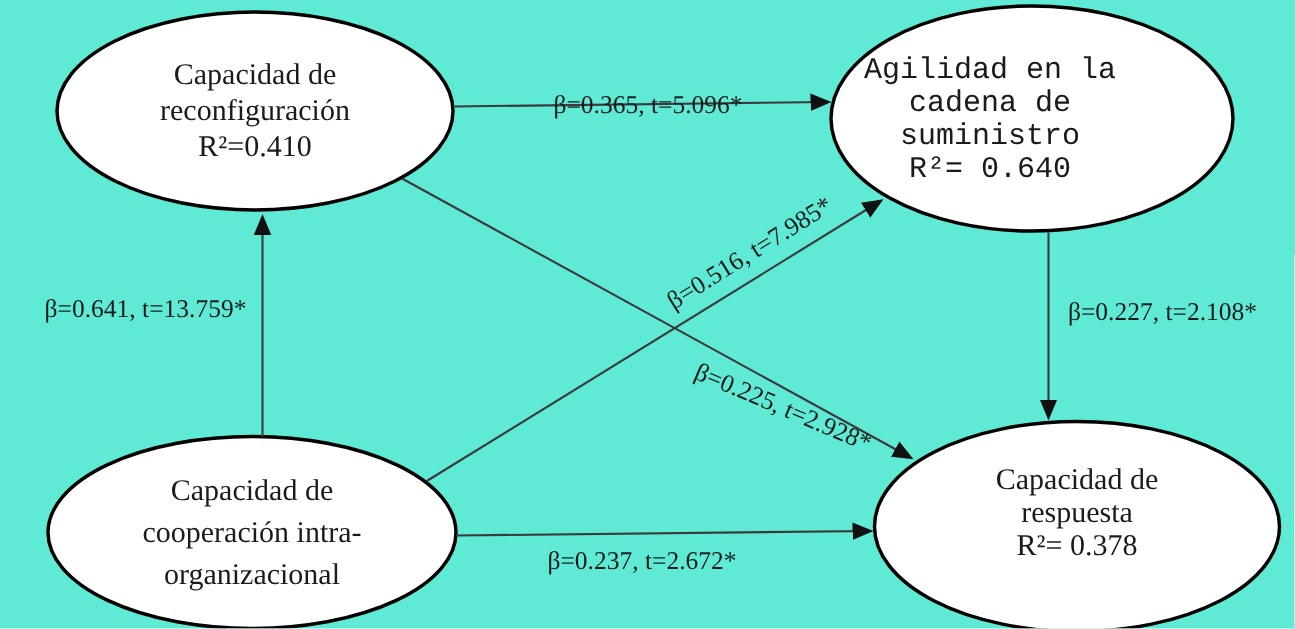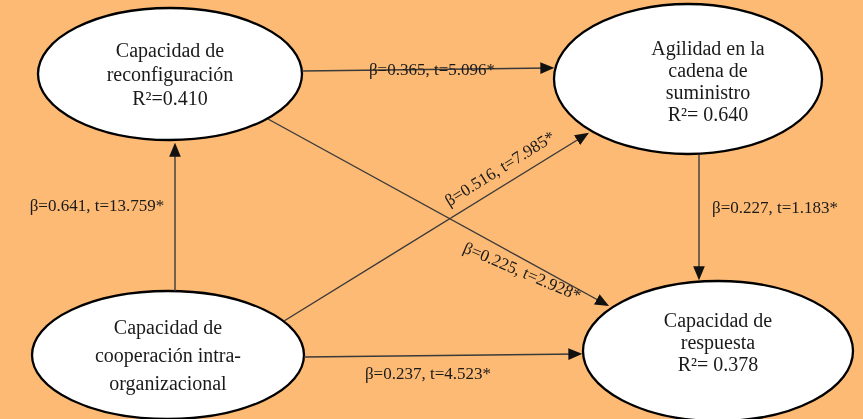--- a/index.html
+++ b/index.html
@@ -1,39 +1,39 @@
 <!DOCTYPE html>
 <html><head>
 <meta charset="utf-8">
 <style>
   html, body { margin: 0; padding: 0; background: #ffffff; }
   .canvas {
     position: relative;
     width: 863px;
     height: 419px;
-    background: #fdba74;
+    background: #5eead4;
     overflow: hidden;
     font-family: "Liberation Serif", serif;
     color: #1a1a1a;
   }
   .graphics { position: absolute; left: 0; top: 0; }
   .node-label {
     position: absolute;
     text-align: center;
     white-space: pre-line;
     font-size: 20px;
   }
   .edge-label {
     position: absolute;
     font-size: 17px;
     line-height: 20px;
     white-space: nowrap;
   }
   #nl-0 { left: 60px;  top: 38px;  width: 220px; line-height: 24px; }
-  #nl-1 { left: 598px; top: 37px;  width: 220px; line-height: 22px; }
+  #nl-1 { left: 550px; top: 37px;  width: 220px; line-height: 22px; font-family: Liberation Mono, monospace; }
   #nl-2 { left: 58px;  top: 313px; width: 220px; line-height: 28px; }
   #nl-3 { left: 608px; top: 309px; width: 220px; line-height: 22px; }
 
   #el-0 { left: 24px;  top: 196px; width: 146px; text-align: center; }
   #el-1 { left: 352px; top: 28px;  width: 160px; text-align: center; margin-top: 32px; }
   #el-2 { left: 420px; top: 159px; width: 160px; text-align: center; transform: rotate(-32deg); }
   #el-3 { left: 442px; top: 262px; width: 160px; text-align: center; transform: rotate(23deg); }
   #el-4 { left: 712px; top: 198px; width: 150px; text-align: left; }
   #el-5 { left: 348px; top: 364px; width: 160px; text-align: center; }
 </style>
@@ -73,16 +73,16 @@
 cooperación intra-
 organizacional</div>
   <div class="node-label" id="nl-3">Capacidad de
 respuesta
 R²= 0.378</div>
 
   <div class="edge-label" id="el-0">β=0.641, t=13.759*</div>
   <div class="edge-label" id="el-1">β=0.365, t=5.096*</div>
   <div class="edge-label" id="el-2">β=0.516, t=7.985*</div>
   <div class="edge-label" id="el-3">β=0.225, t=2.928*</div>
-  <div class="edge-label" id="el-4">β=0.227, t=1.183*</div>
-  <div class="edge-label" id="el-5">β=0.237, t=4.523*</div>
+  <div class="edge-label" id="el-4">β=0.227, t=2.108*</div>
+  <div class="edge-label" id="el-5">β=0.237, t=2.672*</div>
 
 </div>
 
 </body></html>

